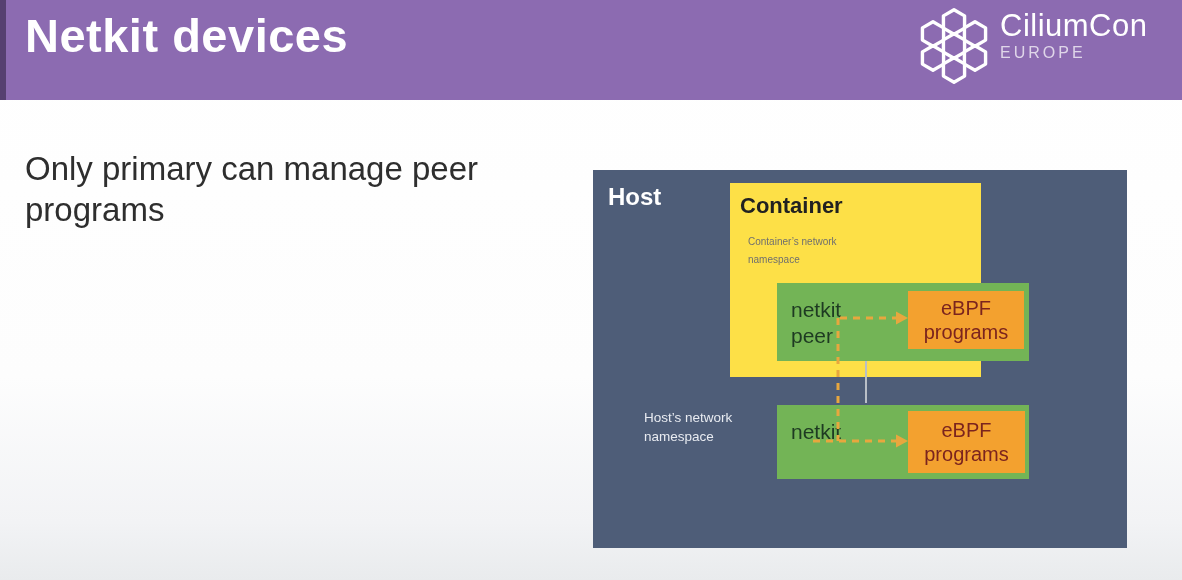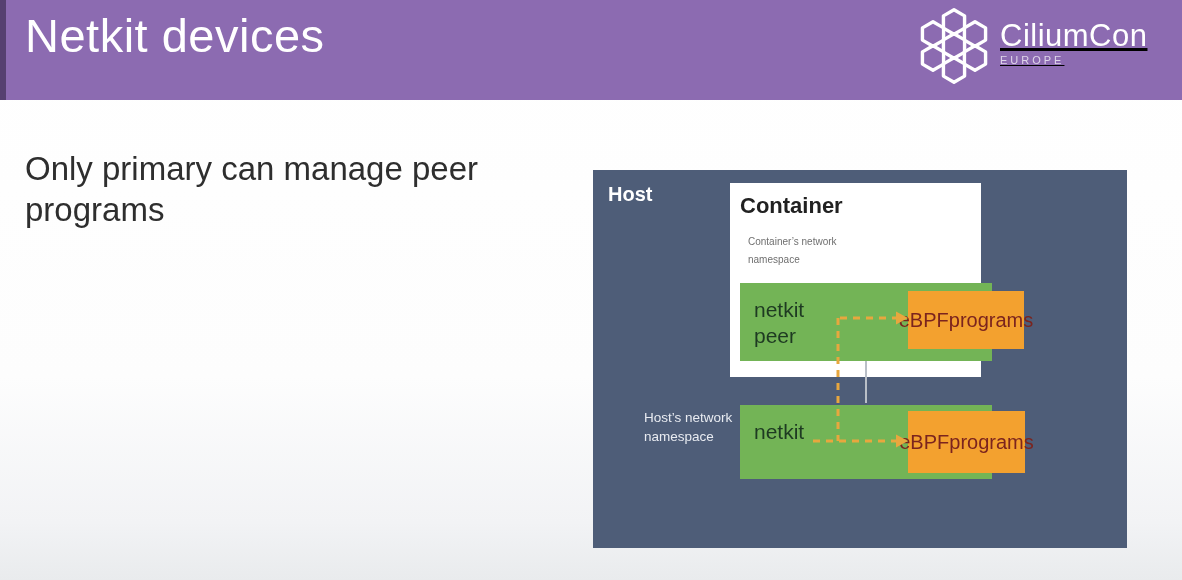--- a/index.html
+++ b/index.html
@@ -7,48 +7,48 @@
     position:relative; width:1182px; height:580px; overflow:hidden;
     background:linear-gradient(180deg,#ffffff 0%,#fdfdfd 65%,#f2f3f5 90%,#e9ebed 100%);
     font-family:"Liberation Sans", sans-serif;
   }
 
   
   .topbar { position:absolute; left:0; top:0; width:1182px; height:100px; background:#8C6BB1; }
   .topbar-accent { position:absolute; left:0; top:0; width:6px; height:100px; background:#564070; }
   .slide-title {
     position:absolute; left:25px; top:8px; margin:0;
-    font-size:47px; font-weight:normal; letter-spacing:.5px; color:#ffffff;
+    font-size:47px; font-weight:bold; letter-spacing:.5px; color:#ffffff;
   }
   .logo { position:absolute; left:918px; top:8px; display:flex; align-items:flex-start; width:264px; overflow:hidden; }
   .logo-hex { width:72px; height:76px; flex:0 0 auto; }
-  .logo-text { margin-left:10px; margin-top:11px;text-decoration:underline; }
+  .logo-text { margin-left:10px; margin-top:1px; }
   .brand { font-size:31px; line-height:33px; color:#ffffff; letter-spacing:.5px; white-space:nowrap; }
-  .brand-sub { font-size:11px; letter-spacing:3px; color:rgba(255,255,255,.72); margin-top:2px; }
+  .brand-sub { font-size:16px; letter-spacing:3px; color:rgba(255,255,255,.72); margin-top:2px; }
 
   
   .heading {
     position:absolute; left:25px; top:148px; width:555px; margin:0;
     font-size:33px; line-height:41px; color:#2e2e2e;
   }
 
   
   .host-box { position:absolute; left:593px; top:170px; width:534px; height:378px; background:#4E5D78; }
-  .host-label { position:absolute; left:15px; top:13px; font-size:20px; font-weight:bold; color:#ffffff; }
+  .host-label { position:absolute; left:15px; top:13px; font-size:24px; font-weight:bold; color:#ffffff; }
   .host-ns { position:absolute; left:51px; top:238px; font-size:13.5px; line-height:19px; color:#E8EBF1; }
 
-  .container-box { position:absolute; left:137px; top:13px; width:251px; height:194px; background:#ffffff; }
+  .container-box { position:absolute; left:137px; top:13px; width:251px; height:194px; background:#fde047; }
   .container-title { position:absolute; left:10px; top:10px; font-size:22px; font-weight:bold; color:#212121; }
   .container-ns { position:absolute; left:18px; top:50px; font-size:10px; line-height:18px; color:#6f6f6f; }
 
   .node { position:absolute; box-sizing:border-box; }
-  .node-green { background:#73B456; color:#1e3a22; font-size:21px; line-height:26px; padding:14px 0 0 14px; }
+  .node-green { background:#73B456; color:#1e3a22; font-size:21px; line-height:26px; padding:14px 0 0 14px;margin-left:37px; }
   .node-orange {
     background:#F3A12F; color:#7B241E; font-size:20px; line-height:24px;
-    display:flex; flex-direction:row; justify-content:center; align-items:center; text-align:center;
+    display:flex; flex-direction:column; justify-content:center; align-items:center; text-align:center;
   }
   .node-peer          { left:147px; top:113px; width:252px; height:78px; }
   .node-peer-ebpf     { left:315px; top:121px; width:116px; height:58px; }
   .node-primary       { left:147px; top:235px; width:252px; height:74px; }
   .node-primary-ebpf  { left:315px; top:241px; width:117px; height:62px; }
 
   .connectors { position:absolute; left:0; top:0; width:534px; height:378px; pointer-events:none; }
 </style>
 </head>
 <body>

